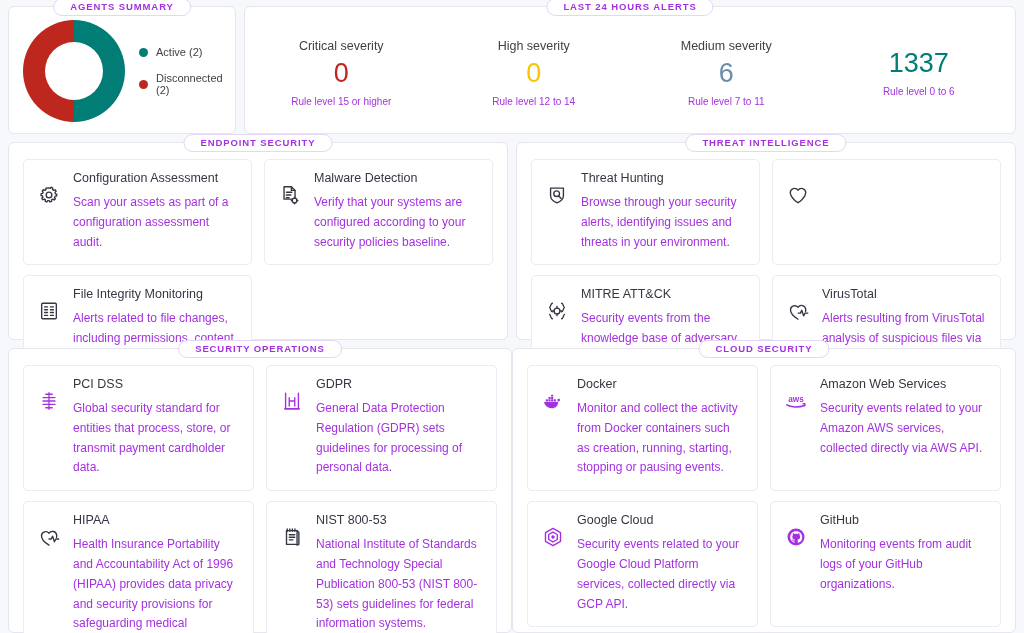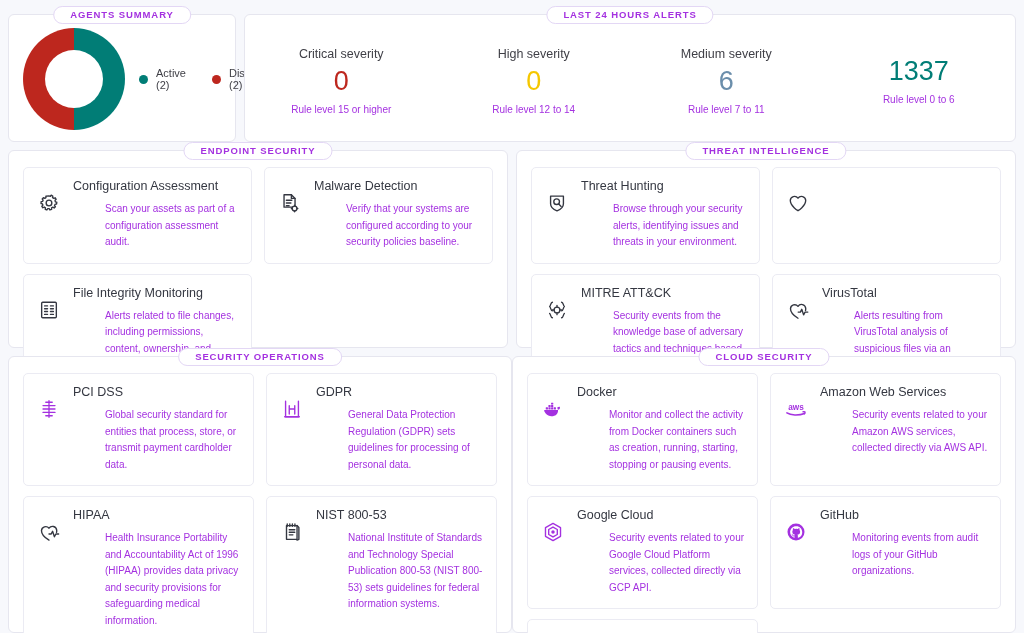--- a/index.html
+++ b/index.html
@@ -2,21 +2,21 @@
 <html><head>
 <meta charset="utf-8">
 <style>
   * { box-sizing: border-box; margin: 0; padding: 0; }
   html, body {
     width: 1024px; height: 633px;
     background: #f7f8fc;
     font-family: "Liberation Sans", sans-serif;
     overflow: hidden;
   }
-  .page { width: 1024px; height: 633px; padding: 14px 8px 0 8px; display: flex; flex-direction: column; gap: 8px; }
+  .page { width: 1024px; height: 633px; padding: 6px 8px 0 8px; display: flex; flex-direction: column; gap: 8px; }
 
   
   .panel {
     position: relative;
     background: #fff;
     border: 1px solid #e6e6ef;
     border-radius: 6px;
   }
   .pill {
     position: absolute;
@@ -38,21 +38,21 @@
   .agents-panel { width: 228px; flex: none; }
   .alerts-panel { flex: 1; }
 
   .agents-body { display: flex; align-items: center; height: 100%; padding: 10px 8px 8px 14px; }
   .donut { width: 102px; height: 102px; flex: none; border-radius: 50%; position: relative; }
   .donut::after {
     content: ""; position: absolute; left: 50%; top: 50%;
     width: 58px; height: 58px; margin: -29px 0 0 -29px;
     background: #fff; border-radius: 50%;
   }
-  .legend { margin-left: 14px; display: flex; flex-direction: row; gap: 26px; }
+  .legend { margin-left: 14px; display: flex; flex-direction: column; gap: 14px; }
   .legend-row { display: flex; align-items: center; gap: 8px; font-size: 11px; color: #3f3f46; }
   .dot { width: 9px; height: 9px; border-radius: 50%; flex: none; }
 
   .alerts-body { display: flex; height: 100%; align-items: center; padding-top: 6px; }
   .sev { flex: 1; text-align: center; }
   .sev-label { font-size: 12.5px; color: #3f3f46; margin-bottom: 6px; }
   .sev-value { font-size: 27px; line-height: 1.05; font-weight: 400; margin-bottom: 9px; }
   .sev-sub { font-size: 10px; color: #a431e0; }
 
   
@@ -73,21 +73,21 @@
     background: #fff;
     padding: 11px 12px 12px 12px;
     display: flex;
     gap: 11px;
     align-items: flex-start;
   }
   .card-icon { width: 26px; height: 26px; flex: none; display: flex; align-items: center; justify-content: center; margin-top: 11px; }
   .card-icon svg { display: block; }
   .card-text { min-width: 0; }
   .card-title { font-size: 12.5px; color: #343741; margin-bottom: 7px; line-height: 1.2; }
-  .card-desc { font-size: 10px; line-height: 1.65; color: #a431e0; margin-left: 32px; }
+  .card-desc { font-size: 12px; line-height: 1.65; color: #a431e0; }
 
   .ico-dark { stroke: #343741; fill: none; stroke-width: 1.5; stroke-linecap: round; stroke-linejoin: round; }
   .ico-purple { stroke: #a431e0; fill: none; stroke-width: 1.5; stroke-linecap: round; stroke-linejoin: round; }
   .fill-purple { fill: #a431e0; stroke: none; }
 </style>
 </head>
 <body>
 
 <div class="page">
 

